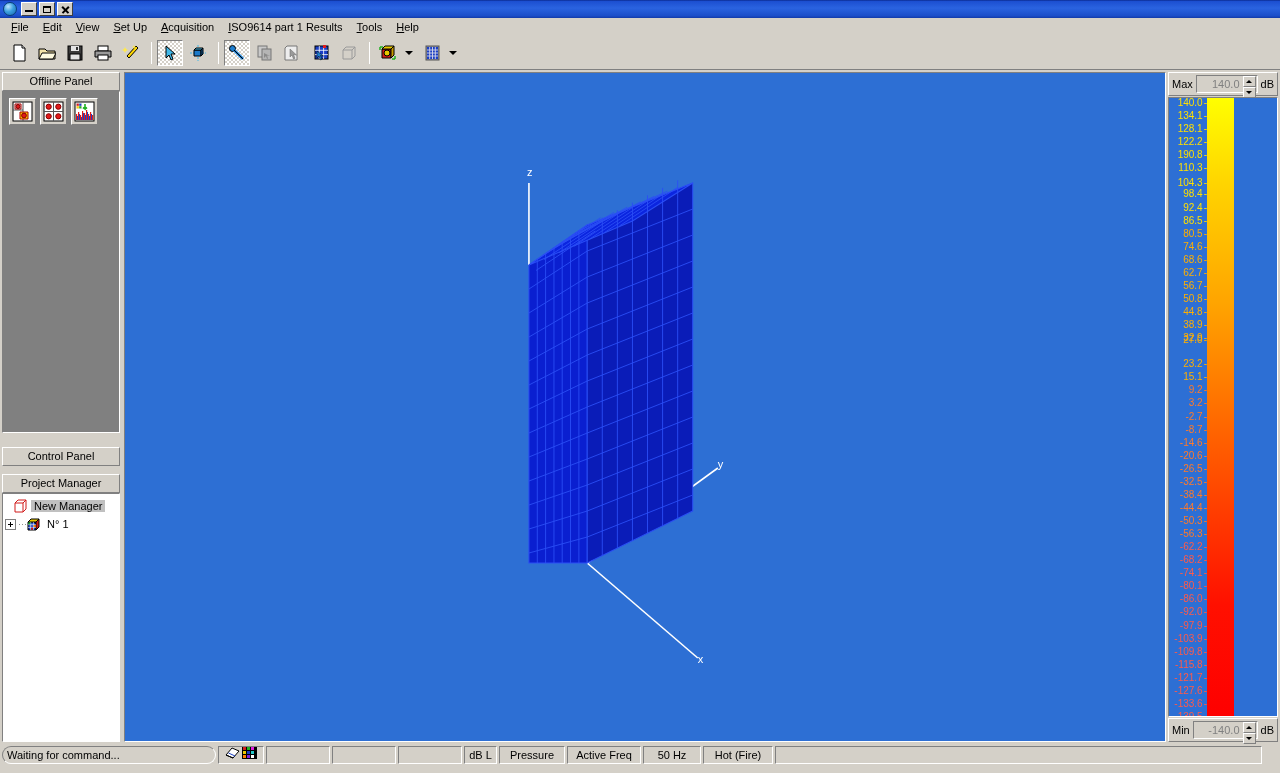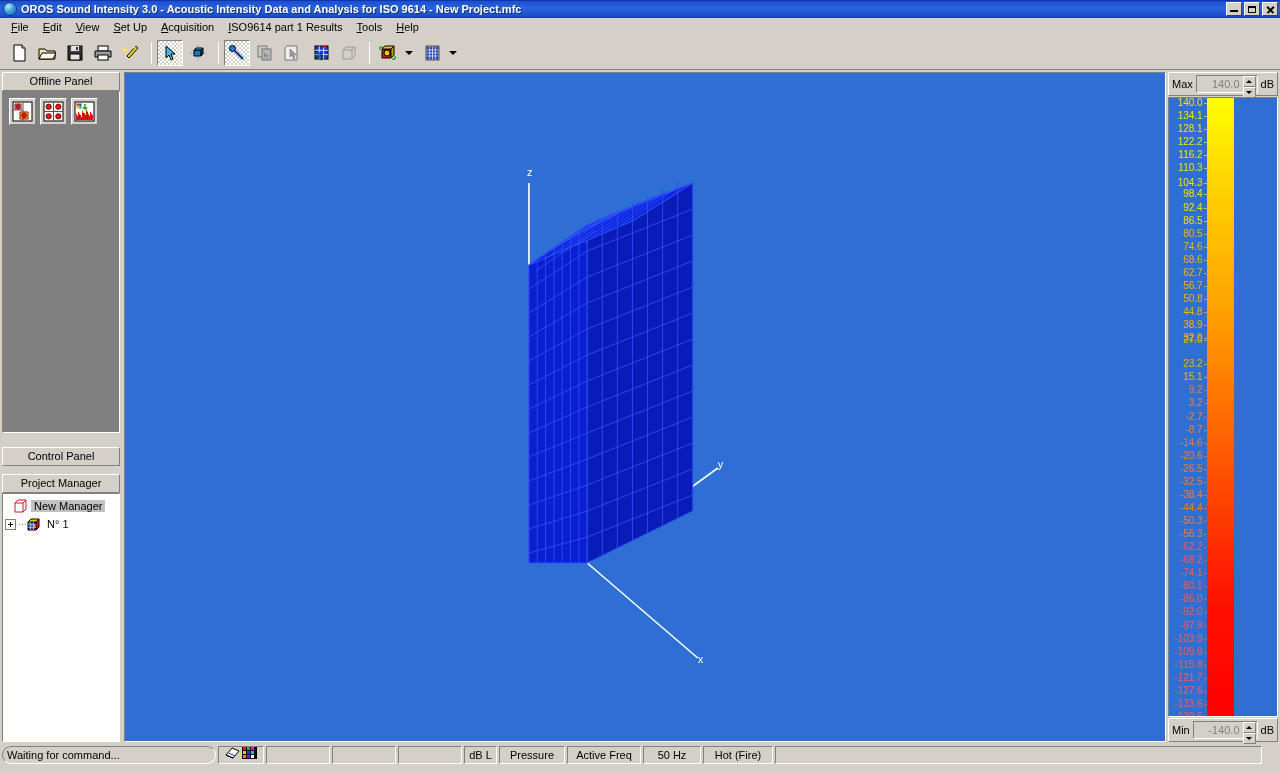--- a/index.html
+++ b/index.html
@@ -185,21 +185,20 @@
   #sb-dbl { width: 33px; } #sb-press { width: 66px; }
   #sb-actfreq { width: 74px; } #sb-freq { width: 58px; } #sb-palette { width: 70px; }
   #sb-end { flex: 1; }
   .sb-resize { width: 14px; height: 18px; flex:none; position: relative; }
 </style>
 </head>
 <body>
 
 <div id="titlebar">
   <div class="tb-icon"></div>
-  <div class="tb-title">OROS Sound Intensity 3.0 - Acoustic Intensity Data and Analysis for ISO 9614 - New Project.mfc</div>
   <div class="winbtns">
     <div class="wbtn wb-min">
         <i></i>
       </div>
     <div class="wbtn wb-max">
         <i></i>
       </div>
     <div class="wbtn wb-close">
         <i class="c1"></i>
         <i class="c2"></i>
@@ -531,21 +530,21 @@
       </span>
       <span class="sl">dB</span>
     </div>
 
     <div id="cbarea">
       <div id="cb-labels">
           <div class="cb-lab" style="top: 0px; color: rgb(255, 224, 0);">140.0</div>
           <div class="cb-lab" style="top: 13.0638px; color: rgb(255, 224, 0);">134.1</div>
           <div class="cb-lab" style="top: 26.1277px; color: rgb(255, 224, 0);">128.1</div>
           <div class="cb-lab" style="top: 39.1915px; color: rgb(255, 224, 0);">122.2</div>
-          <div class="cb-lab" style="top: 52.2553px; color: rgb(255, 224, 0);">116.2</div>
+          <div class="cb-lab" style="top: 52.2553px; color: rgb(255, 224, 0);">190.8</div>
           <div class="cb-lab" style="top: 65.3191px; color: rgb(255, 224, 0);">110.3</div>
           <div class="cb-lab" style="top: 80px; color: rgb(255, 224, 0);">104.3</div>
           <div class="cb-lab" style="top: 91.4468px; color: rgb(255, 224, 0);">98.4</div>
           <div class="cb-lab" style="top: 104.511px; color: rgb(255, 224, 0);">92.4</div>
           <div class="cb-lab" style="top: 117.574px; color: rgb(255, 224, 0);">86.5</div>
           <div class="cb-lab" style="top: 130.638px; color: rgb(255, 176, 0);">80.5</div>
           <div class="cb-lab" style="top: 143.702px; color: rgb(255, 176, 0);">74.6</div>
           <div class="cb-lab" style="top: 156.766px; color: rgb(255, 176, 0);">68.6</div>
           <div class="cb-lab" style="top: 169.83px; color: rgb(255, 176, 0);">62.7</div>
           <div class="cb-lab" style="top: 182.894px; color: rgb(255, 176, 0);">56.7</div>

